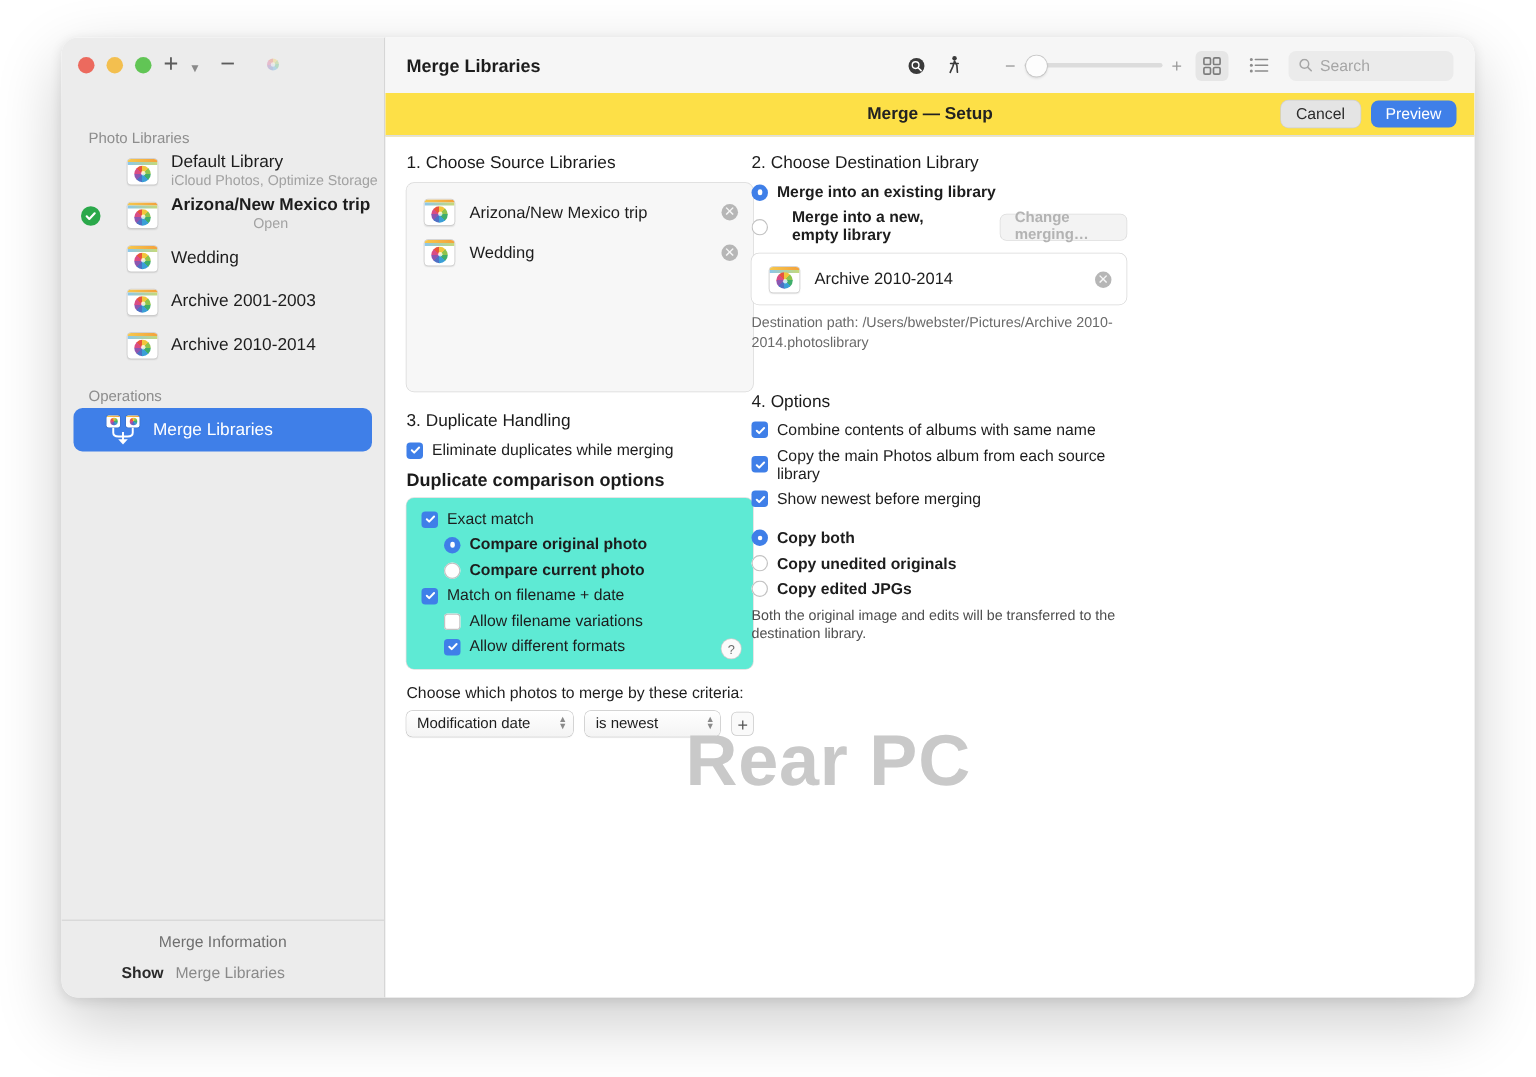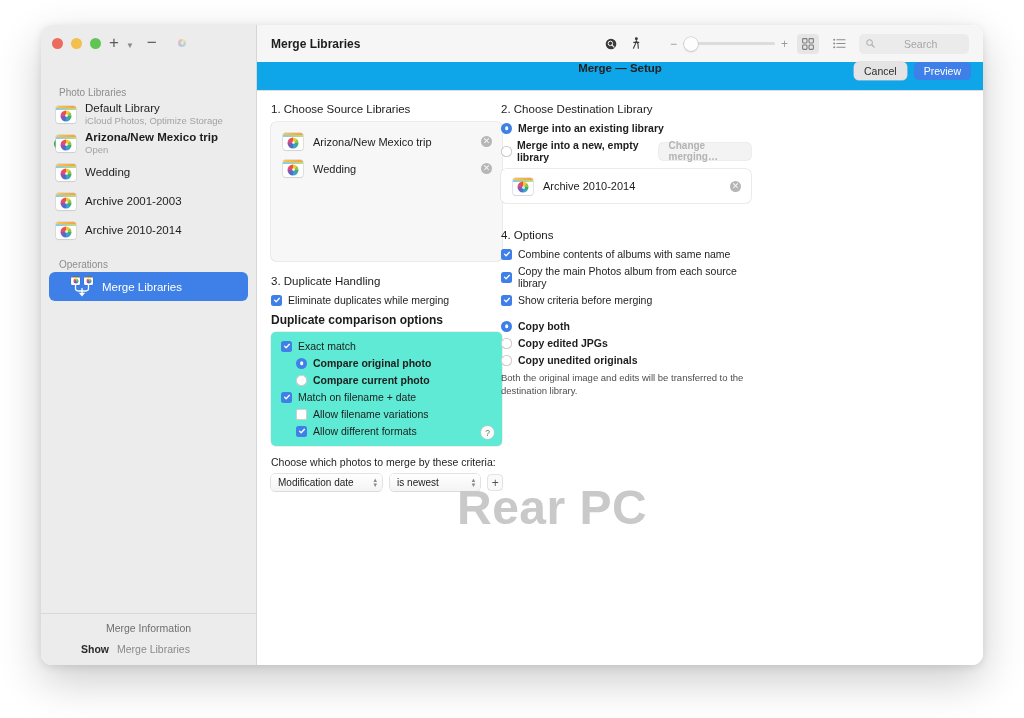--- a/index.html
+++ b/index.html
@@ -53,34 +53,34 @@
 
   .side-section {
     font-size: 10px; color: #8d8d8d;
     padding: 0 0 2px 18px; font-weight: 400;
   }
   .lib-list { margin-top: 0; }
   .lib-row {
     position: relative;
     display: flex; align-items: center;
     height: 29px;
-    padding-left: 15px;
+    padding-left: 44px;
     gap: 9px;
   }
   .lib-check {
     position: absolute; left: 13px; top: 50%; transform: translateY(-50%);
     width: 13px; height: 13px; border-radius: 50%;
     background: #2aa84a;
     display: flex; align-items: center; justify-content: center;
   }
   .lib-check svg { width: 9px; height: 9px; display: block; }
   .lib-texts { display: flex; flex-direction: column; justify-content: center; line-height: 1.15; }
   .lib-name { font-size: 11.5px; color: #1d1d1d; }
   .lib-name.bold { font-weight: 700; }
-  .lib-sub { font-size: 9.5px; color: #a2a2a2; }
+  .lib-sub { font-size: 9.5px; color: #a2a2a2; text-align: center; }
 
   
   .lib-icon {
     width: 20px; height: 17px; border-radius: 2.5px;
     background: #ffffff;
     box-shadow: 0 0 0 0.5px #c9c9c9, 0 1px 1px rgba(0,0,0,0.10);
     position: relative; overflow: hidden; flex: 0 0 auto;
   }
   .lib-icon .bar { position: absolute; left: 0; right: 0; height: 2px; }
   .lib-icon .b1 { top: 0;   background: linear-gradient(90deg,#f6c84c 0%,#f3a13c 100%); }
@@ -175,26 +175,26 @@
     color: #8c8c8c;
   }
   .viewbtn.active { background: #e6e6e6; color: #7d7d7d; }
 
   .searchbox {
     width: 96px; height: 20px; border-radius: 5px;
     background: #ebebeb;
     display: flex; align-items: center; gap: 5px;
     padding: 0 7px;
   }
-  .searchbox .st { font-size: 10.5px; color: #a6a6a6; margin-left: 24px; }
+  .searchbox .st { font-size: 10.5px; color: #a6a6a6; }
 
   .subbar {
-    height: 28px; background: #0ea5e9;
+    height: 28px; background: #fde047;
     border-bottom: 1px solid #dedede;
-    display: flex; justify-content: center;
+    display: flex; align-items: center; justify-content: center;
     position: relative; flex: 0 0 28px;
   }
   .subbar-title { font-size: 11.5px; font-weight: 700; color: #222; }
   .subbar-actions { position: absolute; right: 12px; display: flex; gap: 7px; align-items: center; }
   .btn {
     height: 18px; padding: 0 10px; border-radius: 5px;
     font-size: 10.5px; display: flex; align-items: center; justify-content: center;
     border: none;
   }
   .btn.cancel { background: #e4e4e4; color: #2c2c2c; box-shadow: 0 0 0 0.5px #cfcfcf; }
@@ -602,38 +602,39 @@
 
         <div class="col-right">
 
           <div class="sec-title">2. Choose Destination Library</div>
 
           <div class="radio-row">
             <span class="radio on"></span>
             <span class="radio-label">Merge into an existing library</span>
           </div>
 
-          <div class="radio-row" style="justify-content:space-between;gap:5px">
+          <div class="radio-row" style="justify-content:space-between;gap:16px">
             <span class="radio"></span>
             <span class="radio-label">Merge into a new, empty library</span>
             <span class="ghost-btn" style="margin-left:8px">Change merging…</span>
           </div>
 
           <div class="listbox single" style="margin-top:6px">
             <div class="lbrow" style="width:100%">
               <span class="lib-icon">
                 <span class="bar b1"></span>
                   <span class="bar b2"></span>
                   <span class="pinwheel"></span>
               </span>
               <span class="nm">Archive 2010-2014</span>
               <span class="xbtn">✕</span>
             </div>
           </div>
 
+          <div class="destpath">Destination path: /Users/bwebster/Pictures/Archive 2010-2014.photoslibrary</div>
 
           <div class="sec-title" style="margin-top:26px">4. Options</div>
 
           <div class="chk-row">
             <span class="chk on">
               <svg viewBox="0 0 12 12">
                   <path d="M2.3 6.2 L4.7 8.6 L9.6 3.5" fill="none" stroke="#fff" stroke-width="2" stroke-linecap="round" stroke-linejoin="round"></path>
                 </svg>
             </span>
             <span class="chk-label">Combine contents of albums with same name</span>
@@ -647,36 +648,36 @@
             </span>
             <span class="chk-label">Copy the main Photos album from each source library</span>
           </div>
 
           <div class="chk-row">
             <span class="chk on">
               <svg viewBox="0 0 12 12">
                   <path d="M2.3 6.2 L4.7 8.6 L9.6 3.5" fill="none" stroke="#fff" stroke-width="2" stroke-linecap="round" stroke-linejoin="round"></path>
                 </svg>
             </span>
-            <span class="chk-label">Show criteria before merging</span>
+            <span class="chk-label">Show newest before merging</span>
           </div>
 
           <div style="height:9px"></div>
 
           <div class="radio-row">
             <span class="radio on"></span>
             <span class="radio-label">Copy both</span>
           </div>
           <div class="radio-row">
             <span class="radio"></span>
-            <span class="radio-label">Copy edited JPGs</span>
+            <span class="radio-label">Copy unedited originals</span>
           </div>
           <div class="radio-row">
             <span class="radio"></span>
-            <span class="radio-label">Copy unedited originals</span>
+            <span class="radio-label">Copy edited JPGs</span>
           </div>
 
           <div class="opt-note">Both the original image and edits will be transferred to the destination library.</div>
         </div>
 
         <div class="watermark">Rear PC</div>
       </div>
     </div>
   </div>
 </div>

